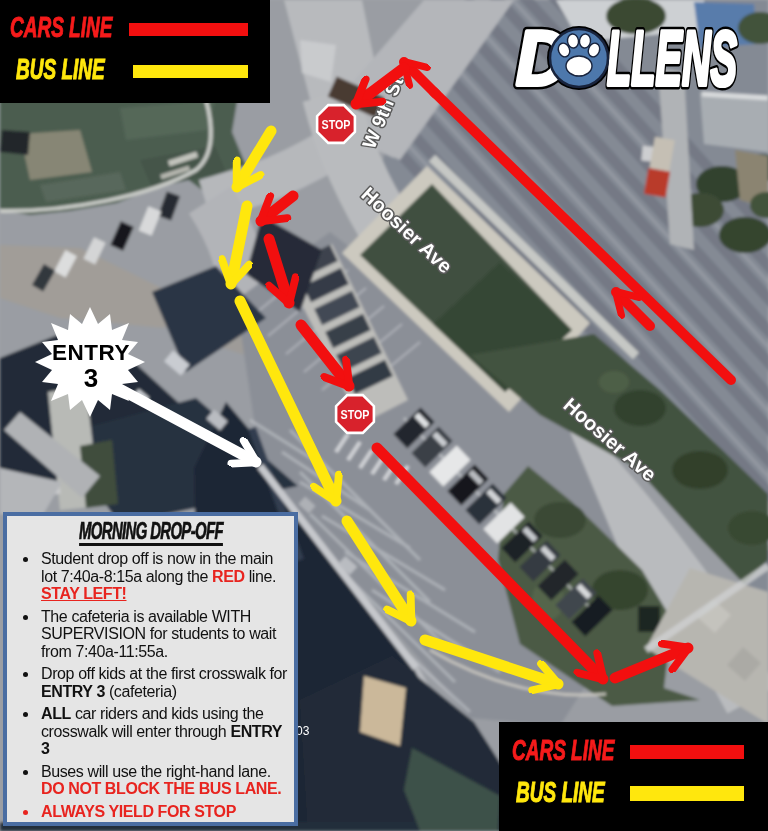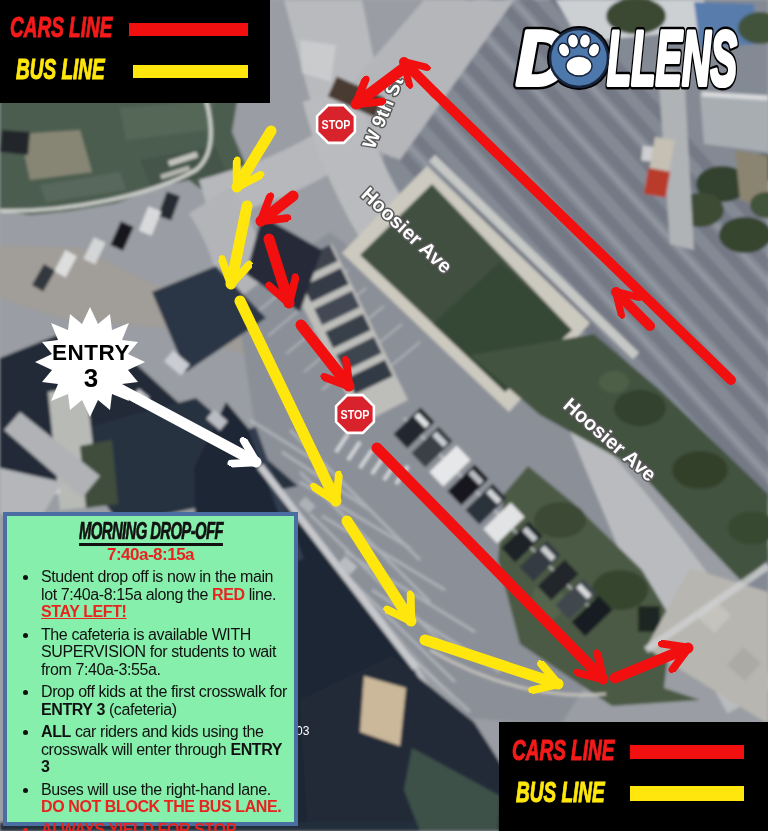--- a/index.html
+++ b/index.html
@@ -2,21 +2,21 @@
 <html><head>
 <meta charset="utf-8">
 <style>
   html,body{margin:0;padding:0;background:#888}
   #page{position:relative;width:768px;height:831px;overflow:hidden;font-family:"Liberation Sans",sans-serif;background:#9fa2a7}
   #page svg.map{position:absolute;left:0;top:0}
   .legend{position:absolute;background:#000;color:#fff}
   .ltxt{font-style:italic;font-weight:bold;white-space:nowrap;display:inline-block;transform:scaleX(.655);transform-origin:left center;letter-spacing:0px;-webkit-text-stroke:1px currentColor}
   .bar{position:absolute;height:13px}
   .red{color:#f51b1b}
-  .infobox{position:absolute;left:3px;top:512px;width:287px;height:306px;background:#86efac;border:4px solid #4a6da2;color:#111}
+  .infobox{position:absolute;left:3px;top:512px;width:287px;height:306px;background:#e5e5e5;border:4px solid #4a6da2;color:#111}
   .ib-title{text-align:center;font-weight:bold;font-style:italic;font-size:24px;margin-top:2px;line-height:25px;letter-spacing:-1px;-webkit-text-stroke:.7px #111}
   .ib-title span{border-bottom:3px solid #111;display:inline-block;transform:scaleX(.62);transform-origin:center;padding-bottom:0px}
   .ib-sub{text-align:center;color:#e8241f;font-weight:bold;font-size:17px;margin-top:0;line-height:18px;letter-spacing:-0.5px}
   .ib-list{margin:4px 0 0 0;padding:0 2px 0 32px;font-size:16px;line-height:17.5px;letter-spacing:-0.4px}
   .ib-list li{margin-bottom:5px;padding-left:2px}
   .rb{color:#e8241f;font-weight:bold}
   .ul{text-decoration:underline}
 </style>
 </head>
 <body>
@@ -394,24 +394,23 @@
 
   <div class="ltxt" style="position:absolute;left:17px;top:54px;font-size:29px;color:#ffe70d">BUS LINE</div>
 
   <div class="bar" style="left:131px;top:64px;width:114px;height:15px;background:#ffe70d"></div>
 </div>
 
 <div class="infobox">
 
   <div class="ib-title"><span>MORNING DROP-OFF</span></div>
 
-  <div class="ib-sub">7:40a-8:15a</div>
 
   <ul class="ib-list">
     <li>Student drop off is now in the main lot 7:40a-8:15a along the <span class="rb">RED</span> line. <span class="rb ul">STAY LEFT!</span></li>
-    <li>The cafeteria is available WITH SUPERVISION for students to wait from 7:40a-3:55a.</li>
+    <li>The cafeteria is available WITH SUPERVISION for students to wait from 7:40a-11:55a.</li>
     <li>Drop off kids at the first crosswalk for <b>ENTRY 3</b> (cafeteria)</li>
     <li><b>ALL</b> car riders and kids using the crosswalk will enter through <b>ENTRY 3</b></li>
     <li>Buses will use the right-hand lane. <span class="rb">DO NOT BLOCK THE BUS LANE.</span></li>
     <li class="rb">ALWAYS YIELD FOR STOP</li>
   </ul>
 </div>
 </div>
 
 </body></html>

